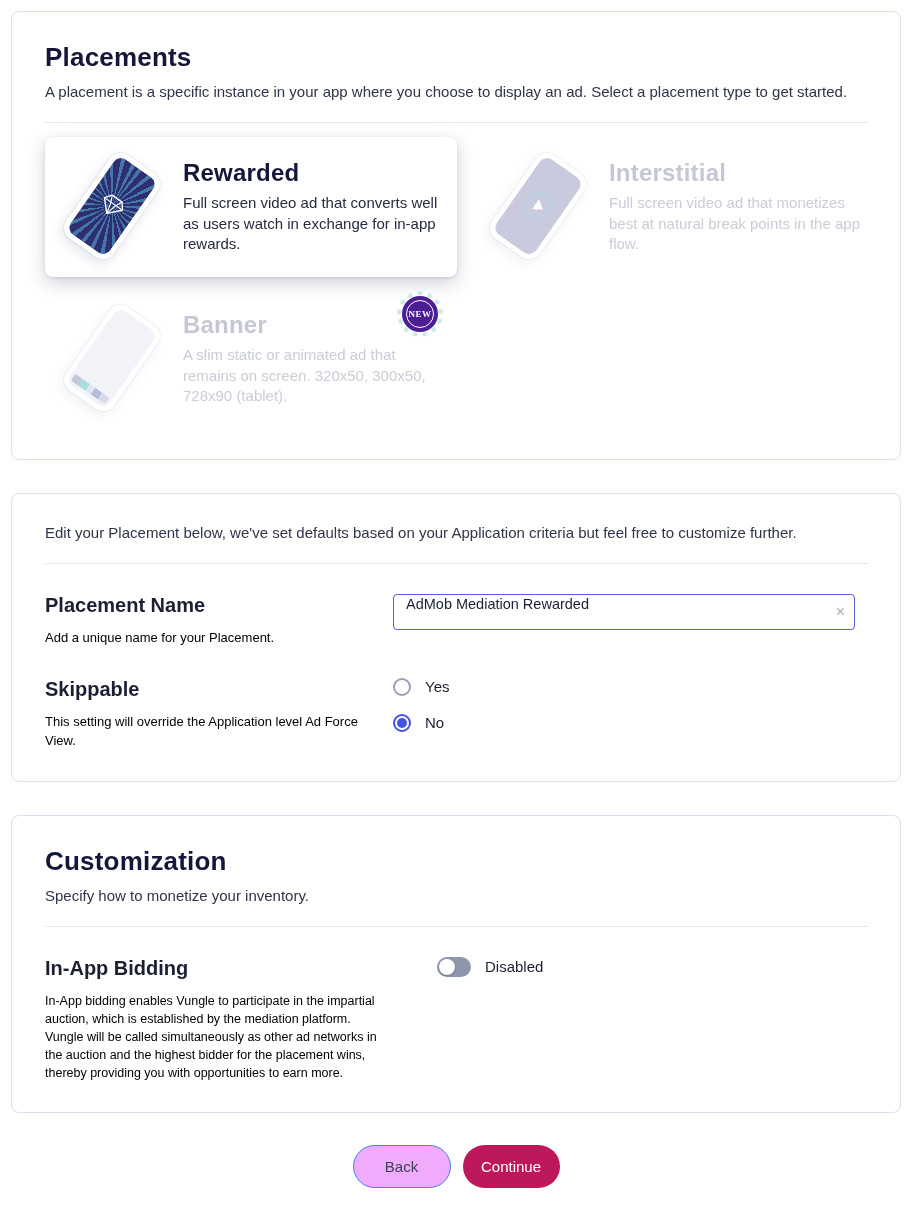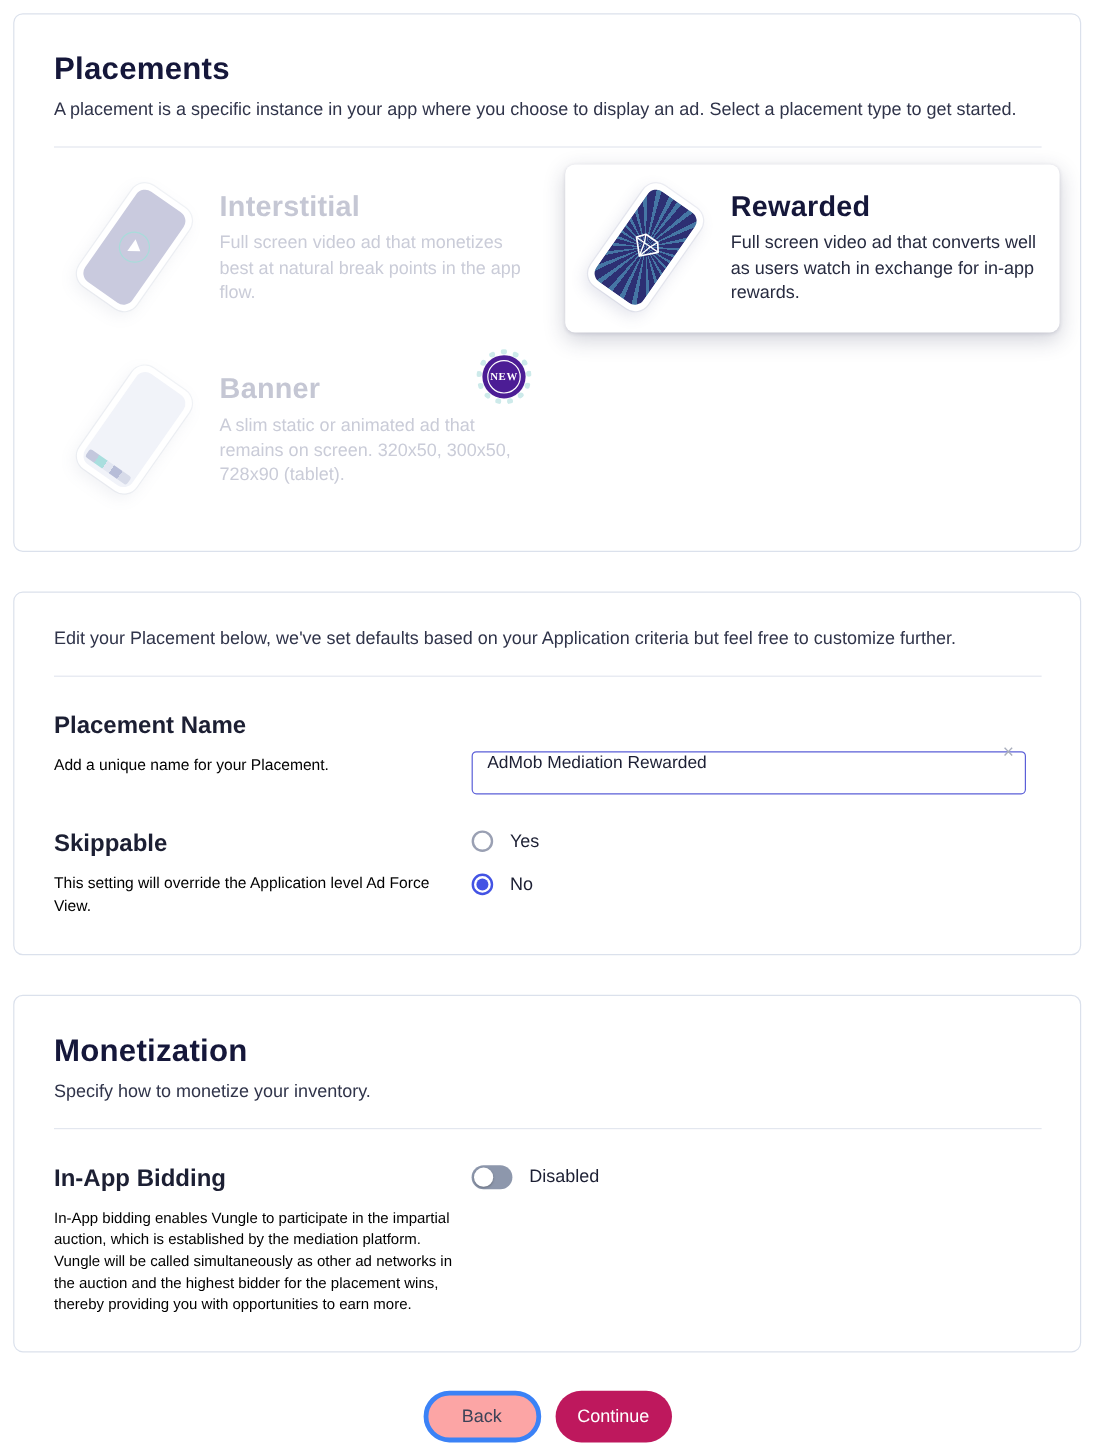--- a/index.html
+++ b/index.html
@@ -142,21 +142,20 @@
   .text-input {
     width: 100%; height: 36px;
     border: 1px solid #5b5fd8;
     border-radius: 4px;
     padding: 0 34px 16px 12px;
     font-size: 14.5px;
     color: #1c1f33;
     font-family: "Liberation Sans", sans-serif;
     outline: none;
     background: #ffffff;
-    margin-top: 32px;
   }
   .clear-x {
     position: absolute; right: 10px; top: 50%; transform: translateY(-50%);
     color: #a9aebc; font-size: 16px; line-height: 1; cursor: pointer;
   }
 
   
   .radio-row { display: flex; align-items: center; margin-bottom: 18px; cursor: pointer; }
   .radio-row:last-child { margin-bottom: 0; }
   .radio {
@@ -166,21 +165,21 @@
     flex-shrink: 0;
   }
   .radio.checked { border-color: #4353e4; }
   .radio.checked::after {
     content: ""; width: 10px; height: 10px; border-radius: 50%;
     background: #4353e4;
   }
   .radio-label { font-size: 15px; color: #1c1f33; margin-left: 14px; }
 
   
-  .toggle-row { display: flex; align-items: center; }
+  .toggle-row { display: flex; align-items: center; margin-left: 44px; }
   .toggle {
     width: 34px; height: 20px; border-radius: 10px;
     background: #8d97ac; position: relative; cursor: pointer; flex-shrink: 0;
   }
   .toggle-knob {
     position: absolute; left: 2px; top: 2px;
     width: 16px; height: 16px; border-radius: 50%;
     background: #ffffff; box-shadow: 0 1px 2px rgba(0,0,0,.25);
   }
   .toggle-state { font-size: 15px; color: #1c1f33; margin-left: 14px; }
@@ -190,72 +189,72 @@
     display: flex; justify-content: center; align-items: center;
     gap: 12px; padding-bottom: 8px; margin-top: -1px;
   }
   .btn {
     height: 43px; border-radius: 22px;
     font-size: 15px; font-weight: 500;
     display: flex; align-items: center; justify-content: center;
     cursor: pointer; font-family: "Liberation Sans", sans-serif;
   }
   .btn-back {
-    width: 98px; background: #fca5a5; color: #3c4257;
-    border: 4px solid #3b82f6;
+    width: 98px; background: #f0abfc; color: #3c4257;
+    border: 1px solid #3b82f6;
   }
   .btn-continue {
     width: 97px; background: #be185d; color: #ffffff; border: none;
   }
 </style>
 </head>
 <body>
 
 <div class="page">
 
   <section class="card">
     <h1 class="card-title">Placements</h1>
     <p class="card-subtitle">A placement is a specific instance in your app where you choose to display an ad. Select a placement type to get started.</p>
     <div class="divider"></div>
 
     <div class="placement-grid">
-
-      <div class="placement-option dimmed">
-        <div class="phone-wrap">
-          <div class="phone">
-              <div class="screen screen-interstitial">
-            <span class="play-badge">
-                  <span class="play-tri"></span>
-                </span>
-          </div>
-            </div>
-        </div>
-        <div class="opt-text">
-          <div class="opt-title">Interstitial</div>
-          <div class="opt-desc">Full screen video ad that monetizes best at natural break points in the app flow.</div>
-        </div>
-      </div>
 
       <div class="placement-option selected">
         <div class="phone-wrap">
           <div class="phone">
               <div class="screen screen-rewarded">
             <svg class="gem-svg" viewBox="0 0 26 22">
               <path d="M7 2 L19 2 L24 8.5 L13 20 L2 8.5 Z" fill="none" stroke="#ffffff" stroke-width="1.4" stroke-linejoin="round"></path>
               <path d="M2 8.5 H24 M7 2 L10 8.5 L13 20 M19 2 L16 8.5 L13 20" fill="none" stroke="#ffffff" stroke-width="1.1" stroke-linejoin="round"></path>
             </svg>
           </div>
             </div>
         </div>
         <div class="opt-text">
           <div class="opt-title">Rewarded</div>
           <div class="opt-desc">Full screen video ad that converts well as users watch in exchange for in-app rewards.</div>
         </div>
       </div>
 
+      <div class="placement-option dimmed">
+        <div class="phone-wrap">
+          <div class="phone">
+              <div class="screen screen-interstitial">
+            <span class="play-badge">
+                  <span class="play-tri"></span>
+                </span>
+          </div>
+            </div>
+        </div>
+        <div class="opt-text">
+          <div class="opt-title">Interstitial</div>
+          <div class="opt-desc">Full screen video ad that monetizes best at natural break points in the app flow.</div>
+        </div>
+      </div>
+
 
       <div class="placement-option dimmed">
         <div class="phone-wrap">
           <div class="phone">
               <div class="screen screen-banner">
             <div class="banner-strip"></div>
           </div>
             </div>
         </div>
         <div class="opt-text">
@@ -304,21 +303,21 @@
         </div>
         <div class="radio-row">
           <span class="radio checked"></span>
           <span class="radio-label">No</span>
         </div>
       </div>
     </div>
   </section>
 
   <section class="card">
-    <h1 class="card-title">Monetization</h1>
+    <h1 class="card-title">Customization</h1>
     <p class="card-subtitle">Specify how to monetize your inventory.</p>
     <div class="divider"></div>
 
     <div class="form-row">
       <div class="form-left">
         <div class="form-label">In-App Bidding</div>
         <div class="form-help wide">In-App bidding enables Vungle to participate in the impartial auction, which is established by the mediation platform. Vungle will be called simultaneously as other ad networks in the auction and the highest bidder for the placement wins, thereby providing you with opportunities to earn more.</div>
       </div>
       <div class="form-control">
         <div class="toggle-row">

